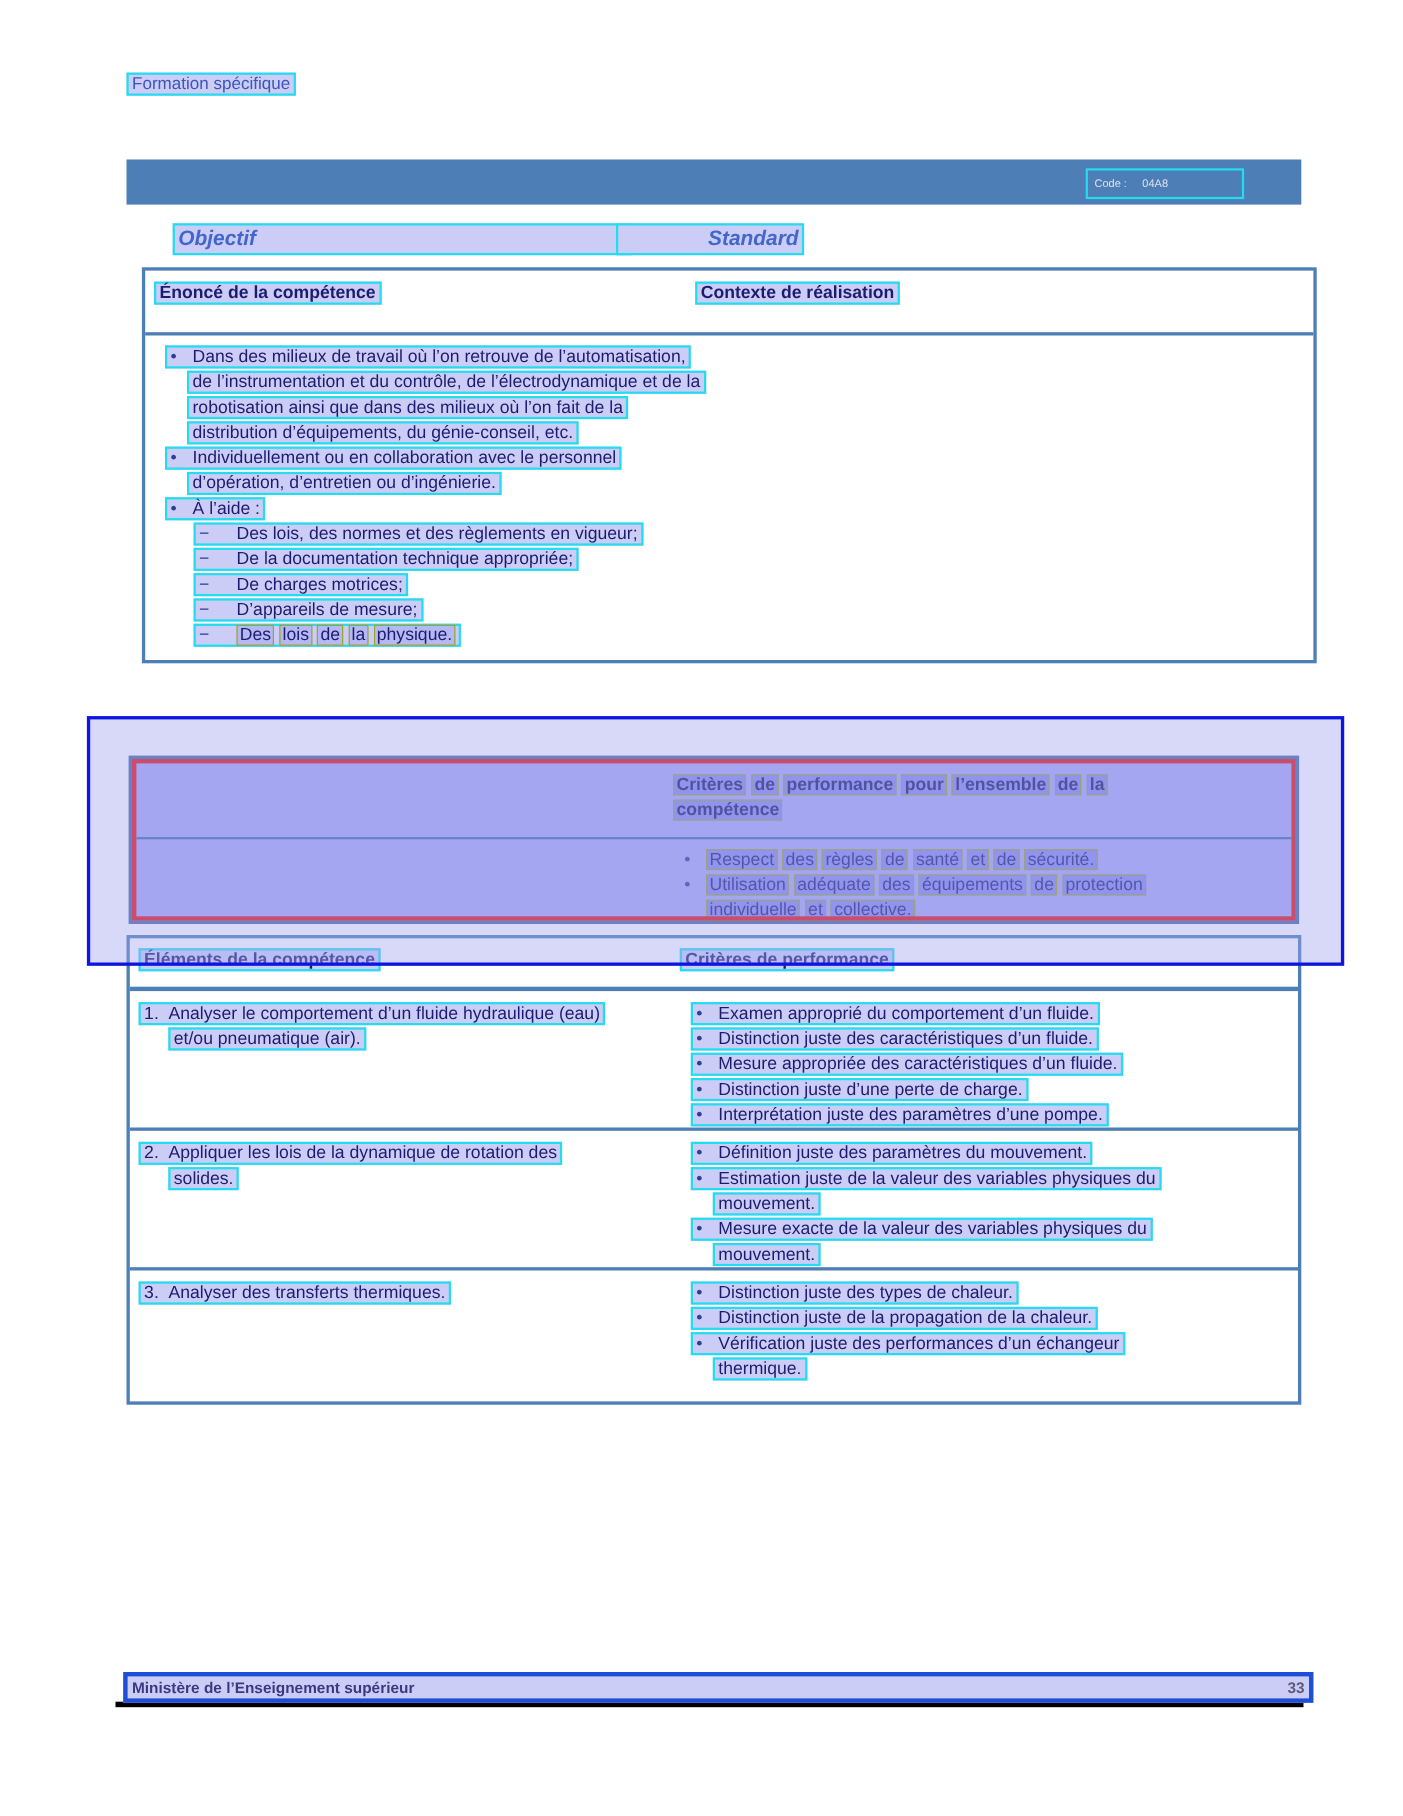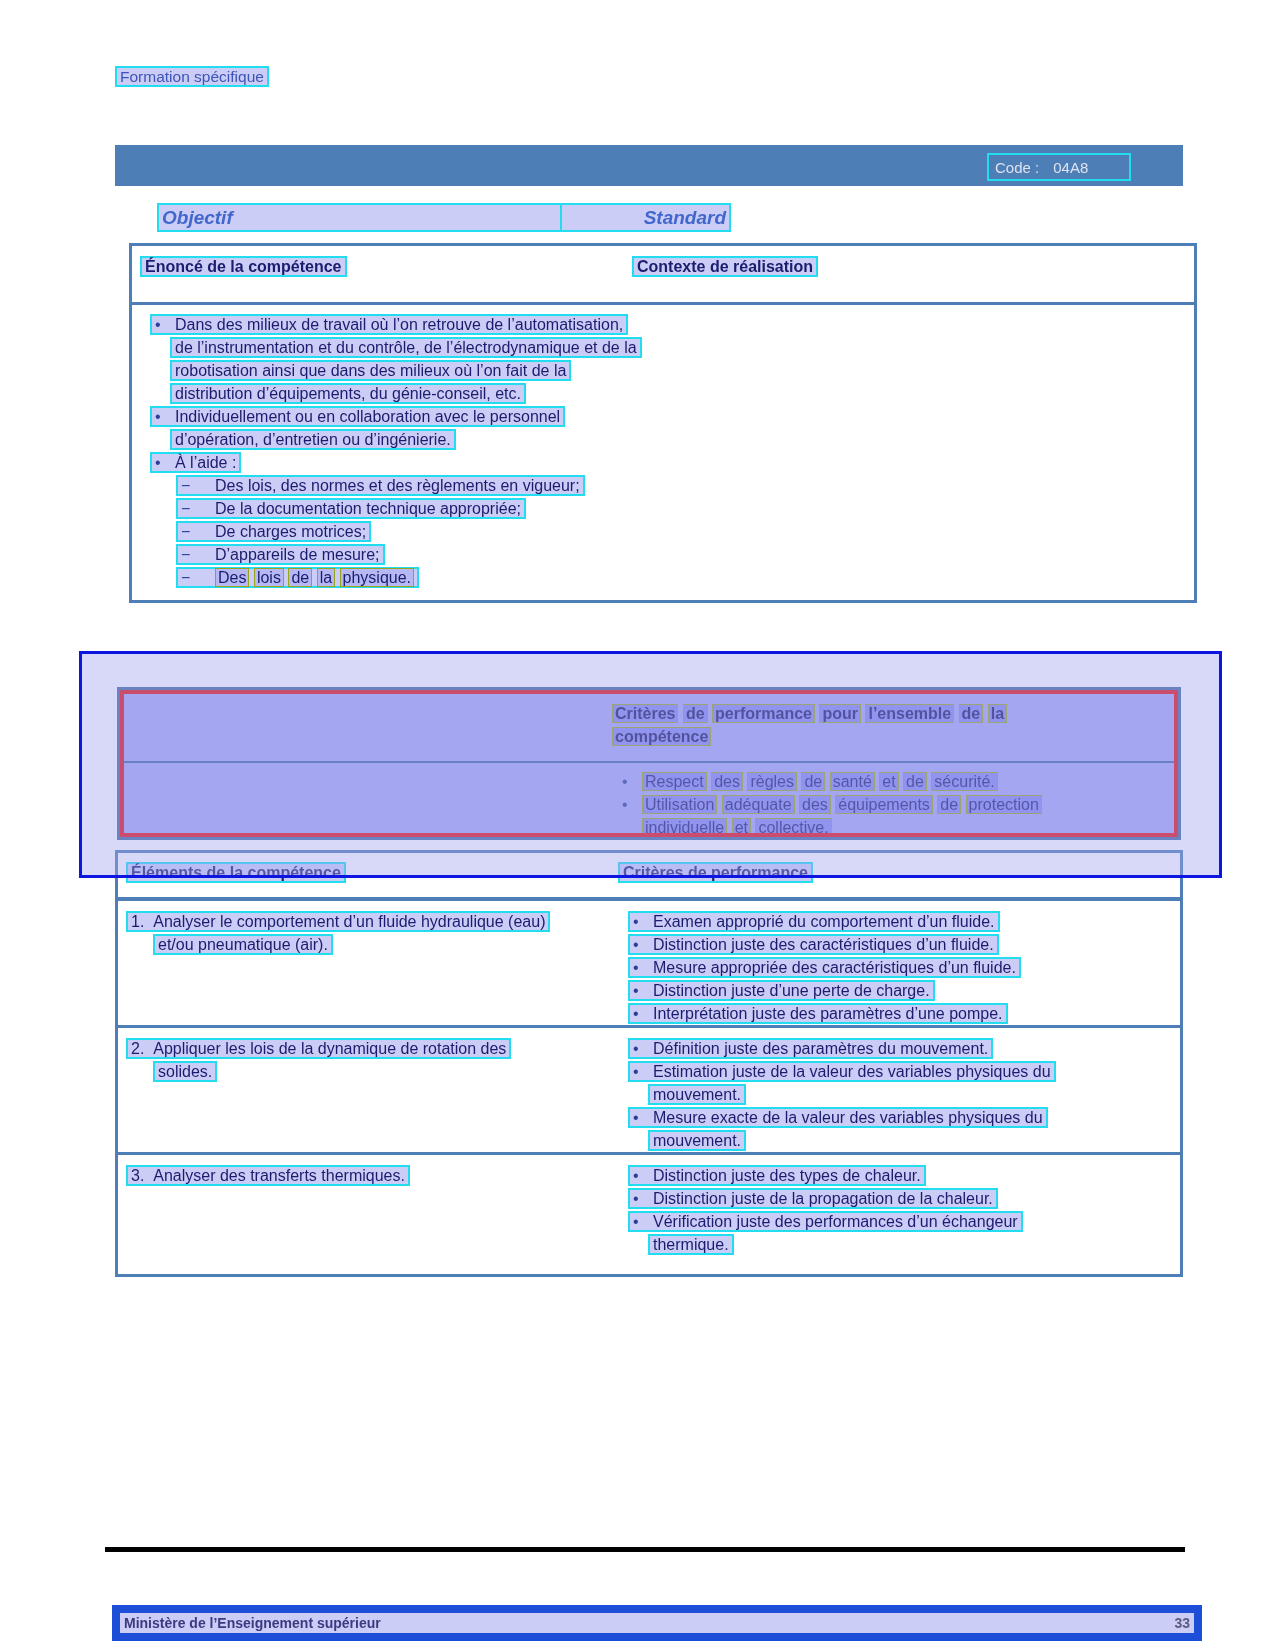--- a/index.html
+++ b/index.html
@@ -18,21 +18,21 @@
   ul{margin:0;padding:0;list-style:none;}
   li{line-height:23px;}
   li.bullet{padding-left:30px;text-indent:-20px;}
   li.bullet .hl::before{content:"•";display:inline-block;width:20px;text-indent:0;color:#2b3f96;}
   li.dash{padding-left:70px;text-indent:-34px;}
   li.dash .hl::before{content:"−";display:inline-block;width:34px;text-indent:0;color:#2b3f96;}
 
   .abs{position:absolute;}
   .topbar{left:115px;top:145px;width:1068px;height:41px;background:#4d7eb5;}
   .codebox{position:absolute;left:872px;top:8px;width:128px;height:24px;border:2px solid #22ddf0;
-           display:flex;align-items:center;gap:14px;padding:0 6px;color:#dde2ef;font-size:15px;}
+           display:flex;align-items:center;gap:14px;padding:0 6px;color:#dde2ef;font-size:10px;}
   .toplabel{left:115px;top:68px;font-size:15.5px;color:#3c55b8;}
   .objstd{font-size:19px;font-weight:bold;font-style:italic;color:#4267cc;}
   .obj{left:122px;top:203px;width:418px;height:25px;margin-left:35px;}
   .std{left:560px;top:203px;width:171px;height:25px;text-align:right;}
   .obj .hl,.std .hl{display:block;height:25px;line-height:25px;}
 
   .doc-table{border:3px solid #4d7eb5;box-sizing:border-box;background:#fff;}
   #table1{left:129px;top:243px;width:1068px;height:360px;}
   .t1-head{display:grid;grid-template-columns:492px 1fr;padding:12px 0 0 8px;height:44px;
            border-bottom:3px solid #4d7eb5;box-sizing:content-box;}
@@ -56,21 +56,21 @@
   .ens-bullets{margin-top:22px;width:500px;}
 
   #table2{left:115px;top:850px;width:1068px;height:427px;}
   .t2-head{display:grid;grid-template-columns:492px 1fr;padding:11px 0 0 8px;height:33px;
            border-bottom:4px solid #4d7eb5;box-sizing:content-box;}
   .t2-row{display:grid;grid-template-columns:492px 1fr;padding:9px 0 0 8px;box-sizing:border-box;}
   .t2-row + .t2-row{border-top:3px solid #4d7eb5;}
   #table2 ul.crit{width:470px;}
 
   .footer-rule{left:105px;top:1547px;width:1080px;height:5px;background:#000000;}
-  .footer-bar{left:112px;top:1605px;width:1066px;height:20px;background:#cbcdf6;border:8px solid #1d4ed8;
+  .footer-bar{left:112px;top:1520px;width:1066px;height:20px;background:#cbcdf6;border:4px solid #1d4ed8;
               display:flex;justify-content:space-between;align-items:center;padding:0 4px;
               font-size:14px;font-weight:bold;color:#3a3a80;}
   .pageno{color:#5a5a7d;}
 </style>
 </head>
 <body>
 
 <div class="page">
 
   <div class="abs toplabel"><span class="hl">Formation spécifique</span></div>

